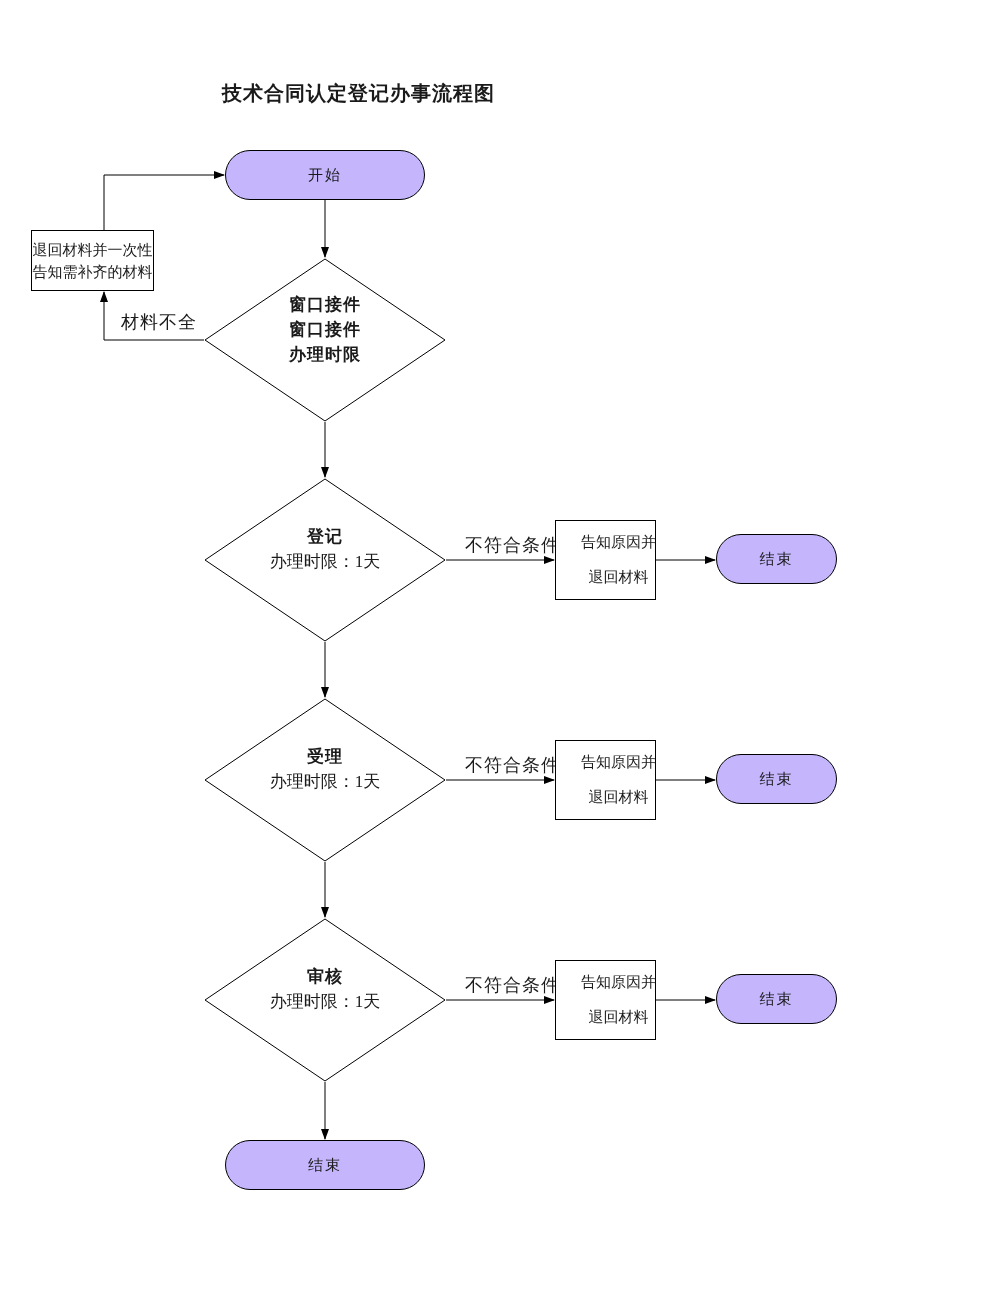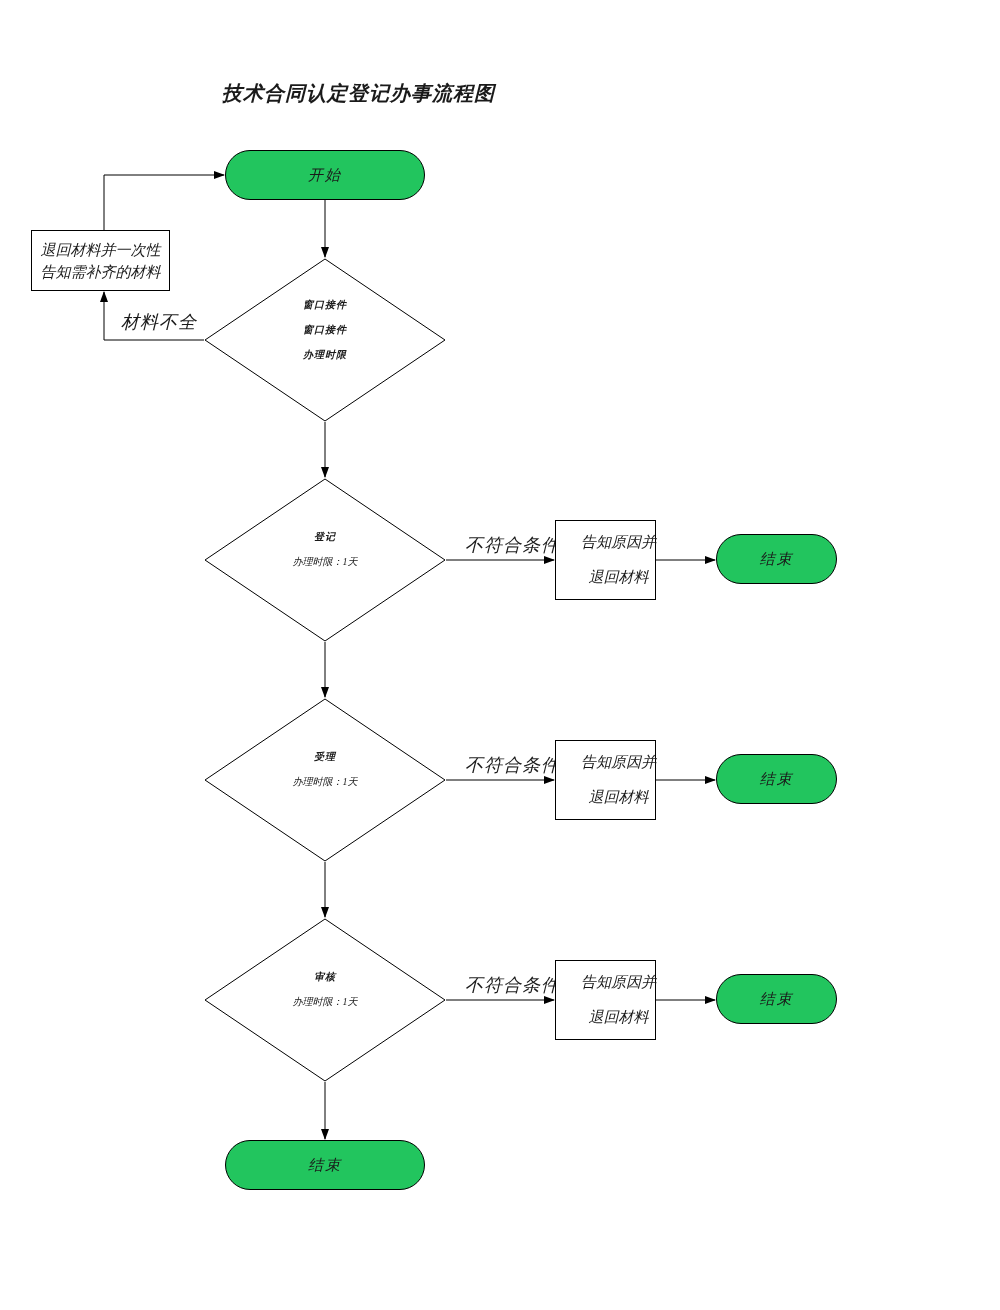--- a/index.html
+++ b/index.html
@@ -3,61 +3,60 @@
 <meta charset="utf-8">
 <style>
   html,body{margin:0;padding:0;background:#ffffff;}
   #canvas{
     position:relative;
     width:1000px;height:1310px;
     background:#ffffff;
     font-family:"Liberation Serif","DejaVu Serif",serif;
     color:#1a1a1a;
     overflow:hidden;
-    font-style:italic;
   }
   #wires{position:absolute;left:0;top:0;width:1000px;height:1310px;pointer-events:none;}
 
   .page-title{
     position:absolute;left:222px;top:80px;
     font-size:20px;font-weight:bold;letter-spacing:1px;white-space:nowrap;
   }
 
   .oval{
     position:absolute;
     border:1px solid #000;border-radius:25px;
     display:flex;align-items:center;justify-content:center;
-    font-size:15px;background:#22c55e;box-sizing:border-box;
+    font-size:15px;background:#c4b5fd;box-sizing:border-box;
     letter-spacing:2px;
   }
   .oval.start{left:225px;top:150px;width:200px;height:50px;}
   .oval.end-bottom{left:225px;top:1140px;width:200px;height:50px;}
   .oval.end-right{width:121px;height:50px;left:716px;}
   .oval.end-r1{top:534px;} .oval.end-r2{top:754px;} .oval.end-r3{top:974px;}
 
   .rect{
     position:absolute;border:1px solid #000;background:#fff;box-sizing:border-box;
     display:flex;flex-direction:column;justify-content:center;font-size:15px;
   }
   .rect.return-box{
-    left:31px;top:230px;width:139px;height:61px;
+    left:31px;top:230px;width:123px;height:61px;
     align-items:center;line-height:22px;white-space:nowrap;
   }
   .rect.notify{
     width:101px;height:80px;left:555px;
     align-items:center;padding-left:26px;line-height:35px;white-space:nowrap;
   }
   .rect.notify-1{top:520px;} .rect.notify-2{top:740px;} .rect.notify-3{top:960px;}
 
   .diamond{position:absolute;left:204px;width:242px;height:164px;}
   .diamond.d1{top:258px;} .diamond.d2{top:478px;} .diamond.d3{top:698px;} .diamond.d4{top:918px;}
   .diamond svg{position:absolute;left:0;top:0;width:100%;height:100%;}
   .diamond .d-text{
     position:absolute;left:50%;top:43%;transform:translate(-50%,-50%);
-    text-align:center;white-space:nowrap;font-size:10px;line-height:25px;
+    text-align:center;white-space:nowrap;font-size:17px;line-height:25px;
   }
   .d-bold{font-weight:bold;letter-spacing:1px;}
 
   .edge-label{
     position:absolute;font-size:18px;white-space:nowrap;letter-spacing:1px;
   }
   .lbl-incomplete{left:121px;top:310px;}
   .lbl-cond{left:445px;margin-left:20px;}
   .lbl-cond-1{top:533px;} .lbl-cond-2{top:753px;} .lbl-cond-3{top:973px;}
 </style>

